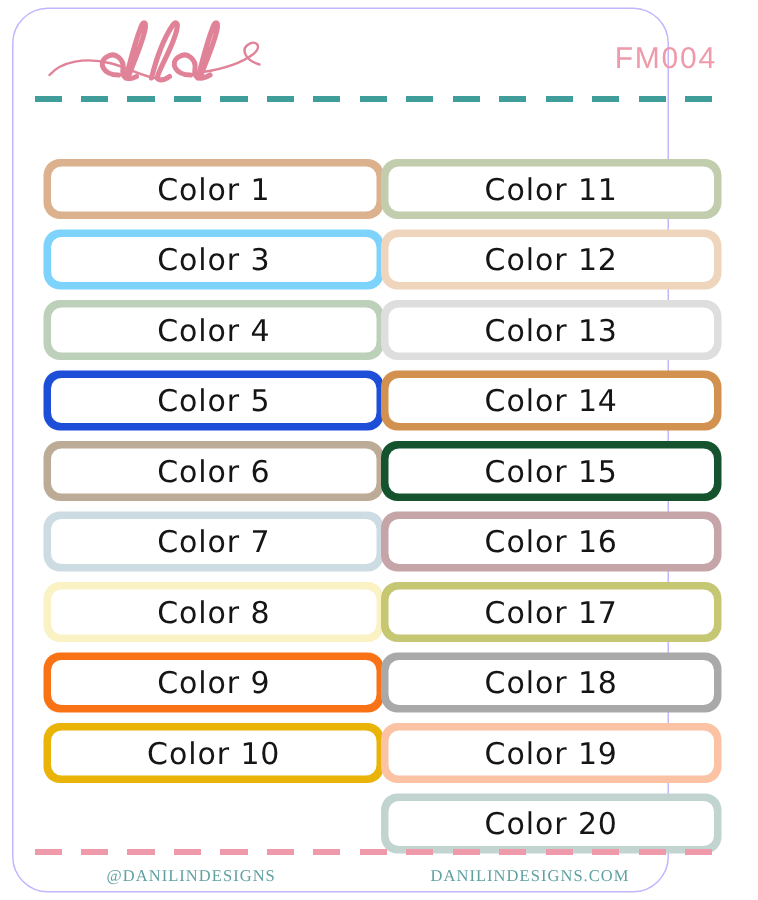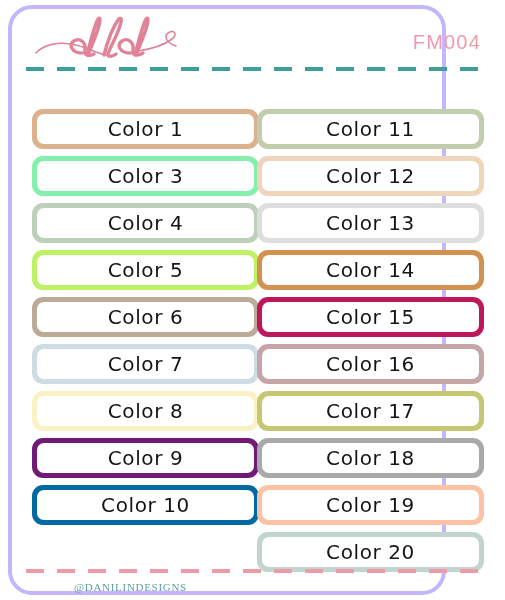--- a/index.html
+++ b/index.html
@@ -14,21 +14,21 @@
     overflow: hidden;
   }
 
   .sheet {
     position: absolute;
     left: 8px;
     top: 5px;
     width: 438px;
     height: 590px;
     background: #ffffff;
-    border: 4px solid #c4b5fd;
+    border: 1px solid #c4b5fd;
     border-radius: 24px;
     box-sizing: border-box;
   }
 
   
   .header {
     position: absolute;
     left: 0;
     top: 0;
     width: 489px;
@@ -182,56 +182,56 @@
 
   <div class="divider-top"></div>
 
   <div class="grid">
     <div class="column col-left">
         <div class="label-row" style="background: rgb(220, 177, 142);">
           <div class="label-inner">
             <span class="label-text">Color 1</span>
           </div>
         </div>
-        <div class="label-row" style="background: #86efac; text-decoration: underline;">
+        <div class="label-row" style="background: #7dd3fc; text-decoration: underline;">
           <div class="label-inner">
             <span class="label-text">Color 3</span>
           </div>
         </div>
         <div class="label-row" style="background: rgb(188, 208, 186); text-align: center;">
           <div class="label-inner">
             <span class="label-text">Color 4</span>
           </div>
         </div>
-        <div class="label-row" style="background: #bef264;">
+        <div class="label-row" style="background: #1d4ed8;">
           <div class="label-inner">
             <span class="label-text">Color 5</span>
           </div>
         </div>
         <div class="label-row" style="background: rgb(188, 171, 150);">
           <div class="label-inner">
             <span class="label-text">Color 6</span>
           </div>
         </div>
         <div class="label-row" style="background: rgb(204, 220, 226);">
           <div class="label-inner">
             <span class="label-text">Color 7</span>
           </div>
         </div>
         <div class="label-row" style="background: rgb(250, 242, 196);">
           <div class="label-inner">
             <span class="label-text">Color 8</span>
           </div>
         </div>
-        <div class="label-row" style="background: #701a75;">
+        <div class="label-row" style="background: #f97316;">
           <div class="label-inner">
             <span class="label-text">Color 9</span>
           </div>
         </div>
-        <div class="label-row" style="background: #0369a1;">
+        <div class="label-row" style="background: #eab308;">
           <div class="label-inner">
             <span class="label-text">Color 10</span>
           </div>
         </div>
       </div>
     <div class="column col-right">
         <div class="label-row" style="background: rgb(194, 205, 173); padding-left: 18px;">
           <div class="label-inner">
             <span class="label-text">Color 11</span>
           </div>
@@ -244,21 +244,21 @@
         <div class="label-row" style="background: rgb(222, 222, 223);">
           <div class="label-inner">
             <span class="label-text">Color 13</span>
           </div>
         </div>
         <div class="label-row" style="background: rgb(210, 145, 79);">
           <div class="label-inner">
             <span class="label-text">Color 14</span>
           </div>
         </div>
-        <div class="label-row" style="background: #be185d; text-align: right;">
+        <div class="label-row" style="background: #14532d; text-align: right;">
           <div class="label-inner">
             <span class="label-text">Color 15</span>
           </div>
         </div>
         <div class="label-row" style="background: rgb(198, 165, 168);">
           <div class="label-inner">
             <span class="label-text">Color 16</span>
           </div>
         </div>
         <div class="label-row" style="background: rgb(198, 199, 114);">
@@ -281,15 +281,16 @@
             <span class="label-text">Color 20</span>
           </div>
         </div>
       </div>
   </div>
 
   <div class="divider-bottom"></div>
 
   <div class="footer">
     <div class="footer-text footer-handle">@DANILINDESIGNS</div>
+    <div class="footer-text footer-site">DANILINDESIGNS.COM</div>
   </div>
 
 </div>
 
 </body></html>

